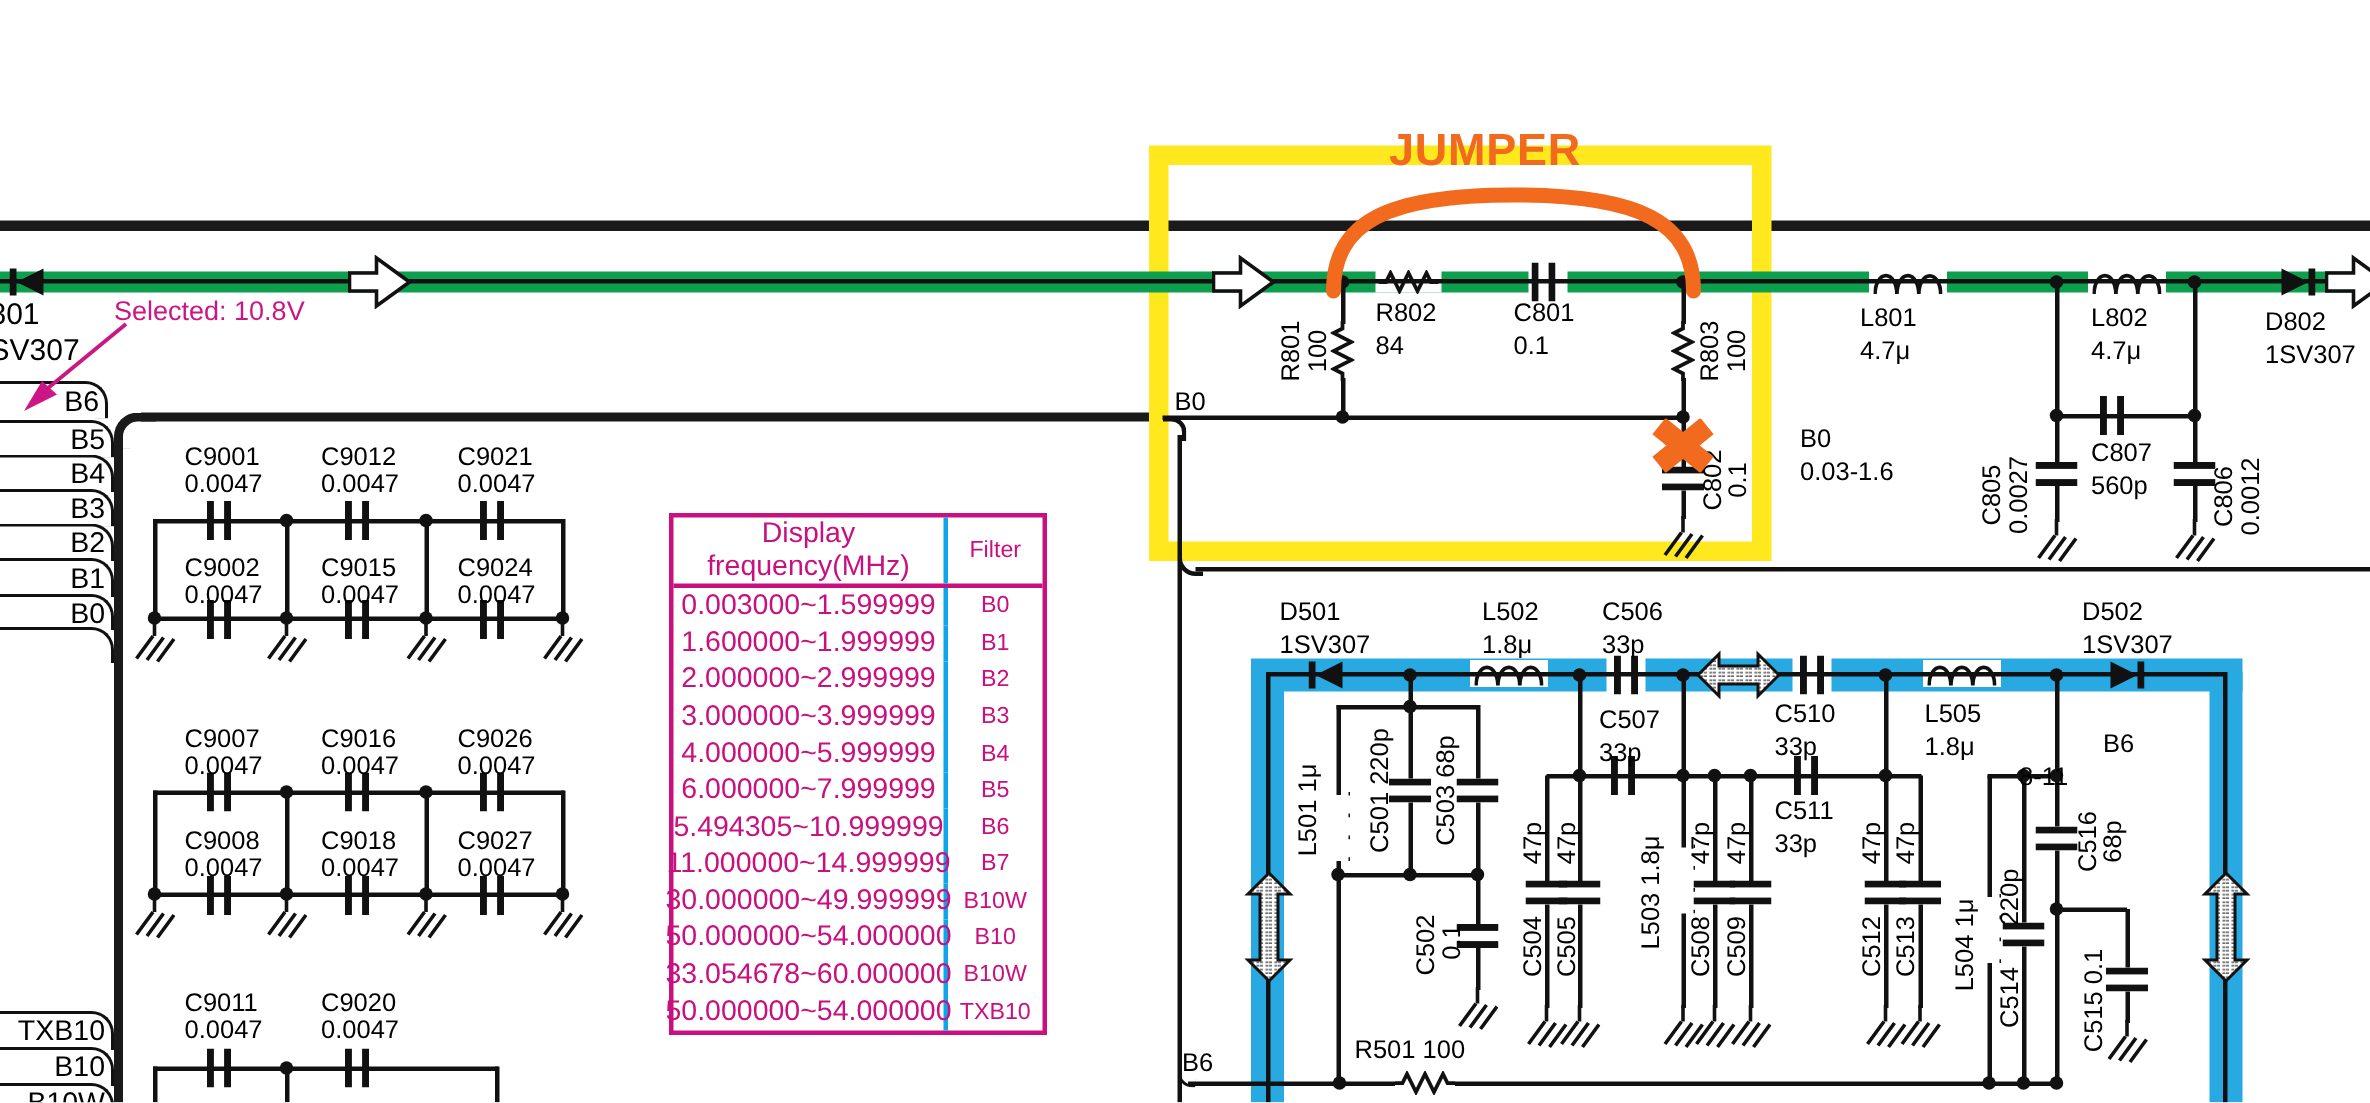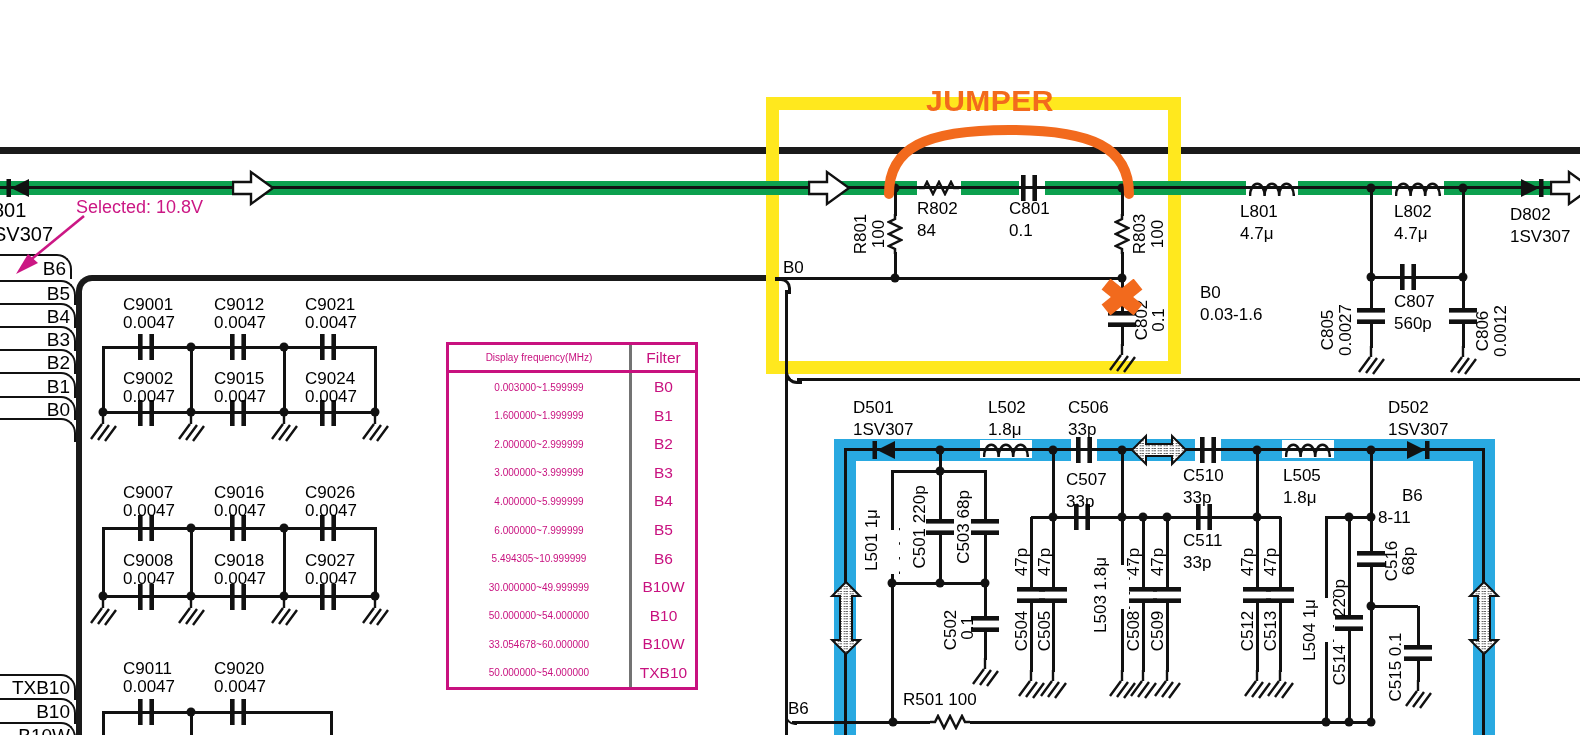--- a/index.html
+++ b/index.html
@@ -17,21 +17,21 @@
        border-top-right-radius:15px;z-index:5;background:transparent}
   .tab-lbl{position:absolute;font-size:19px;text-align:right;z-index:7;white-space:nowrap}
   .elb{position:absolute;z-index:5}
   #yellow-box{position:absolute;border:13px solid #ffe81e;box-sizing:border-box;z-index:2}
   #jumper-text{position:absolute;font-size:30px;font-weight:bold;color:#f26a1d;z-index:9;letter-spacing:.5px}
   .ann{position:absolute;z-index:9}
   #ftable{position:absolute;left:446px;top:342px;width:252px;height:348px;border:3px solid #c8117f;
           box-sizing:border-box;z-index:7;display:flex;flex-direction:column;color:#c8117f;background:#fff}
   #ftable .hrow{display:flex;border-bottom:3px solid #c8117f;flex:0 0 25px;align-items:center}
   #ftable .trow{display:flex;flex:1 1 auto;align-items:center}
-  #ftable .c1{width:180px;text-align:left;font-size:10px;border-right:3px solid #737373;height:100%;
+  #ftable .c1{width:180px;text-align:center;font-size:19px;border-right:3px solid #0ea5e9;height:100%;
               display:flex;align-items:center;justify-content:center}
   #ftable .c2{flex:1;text-align:center;font-size:15.5px}
   .mag{color:#cb1784}
 </style>
 </head>
 <body>
 
 <div id="stage">
 
 <svg width="0" height="0" style="position:absolute">
@@ -408,20 +408,24 @@
       </div>
   <div class="trow">
         <div class="c1">6.000000~7.999999</div>
         <div class="c2">B5</div>
       </div>
   <div class="trow">
         <div class="c1">5.494305~10.999999</div>
         <div class="c2">B6</div>
       </div>
   <div class="trow">
+        <div class="c1">11.000000~14.999999</div>
+        <div class="c2">B7</div>
+      </div>
+  <div class="trow">
         <div class="c1">30.000000~49.999999</div>
         <div class="c2">B10W</div>
       </div>
   <div class="trow">
         <div class="c1">50.000000~54.000000</div>
         <div class="c2">B10</div>
       </div>
   <div class="trow">
         <div class="c1">33.054678~60.000000</div>
         <div class="c2">B10W</div>
@@ -630,21 +634,21 @@
 <div class="lbl" style="left:1066px;top:492px">33p</div>
 <div class="lbl" style="left:1183px;top:466px">C510</div>
 <div class="lbl" style="left:1183px;top:488px">33p</div>
 <div class="lbl" style="left:1183px;top:531px">C511</div>
 <div class="lbl" style="left:1183px;top:553px">33p</div>
 <div class="lbl" style="left:1283px;top:466px">L505</div>
 <div class="lbl" style="left:1283px;top:488px">1.8μ</div>
 <div class="lbl" style="left:1388px;top:398px">D502</div>
 <div class="lbl" style="left:1388px;top:420px">1SV307</div>
 <div class="lbl" style="left:1402px;top:486px">B6</div>
-<div class="lbl" style="left:1378px;top:508px">8-11</div>
+<div class="lbl" style="left:1346px;top:508px">8-11</div>
 <div class="vt" style="left:872px;top:540px">L501 1μ</div>
 <div class="vt" style="left:920px;top:527px">C501 220p</div>
 <div class="vt" style="left:964px;top:527px">C503 68p</div>
 <div class="vt" style="left:951px;top:630px">C502</div>
 <div class="vt" style="left:968px;top:628px">0.1</div>
 <div class="vt" style="left:1022px;top:562px">47p</div>
 <div class="vt" style="left:1045px;top:562px">47p</div>
 <div class="vt" style="left:1022px;top:631px">C504</div>
 <div class="vt" style="left:1045px;top:631px">C505</div>
 <div class="vt" style="left:1101px;top:595px">L503 1.8μ</div>

